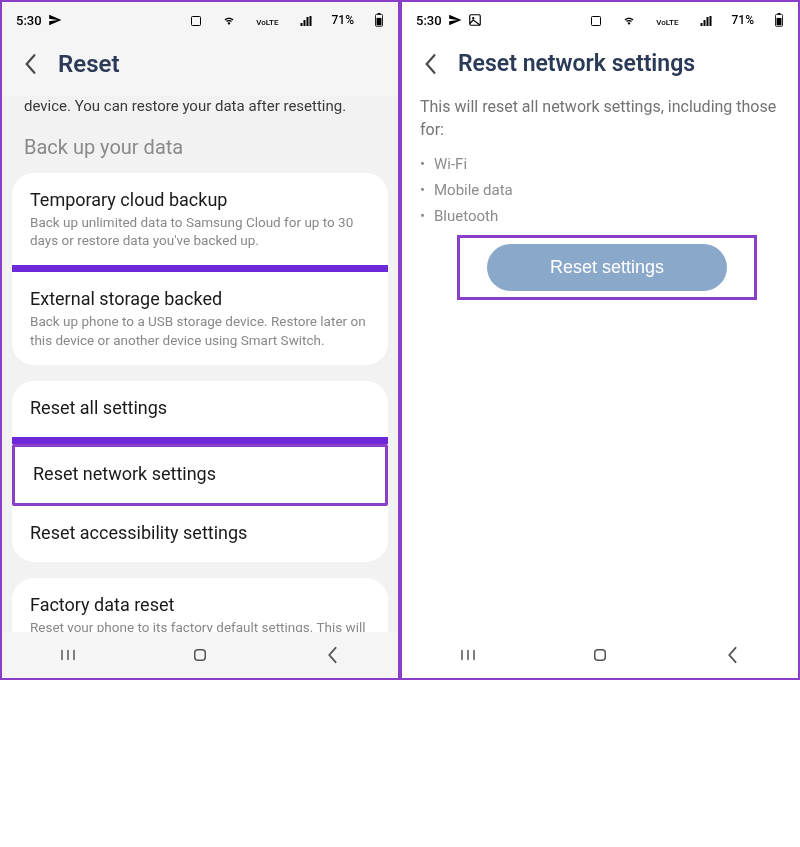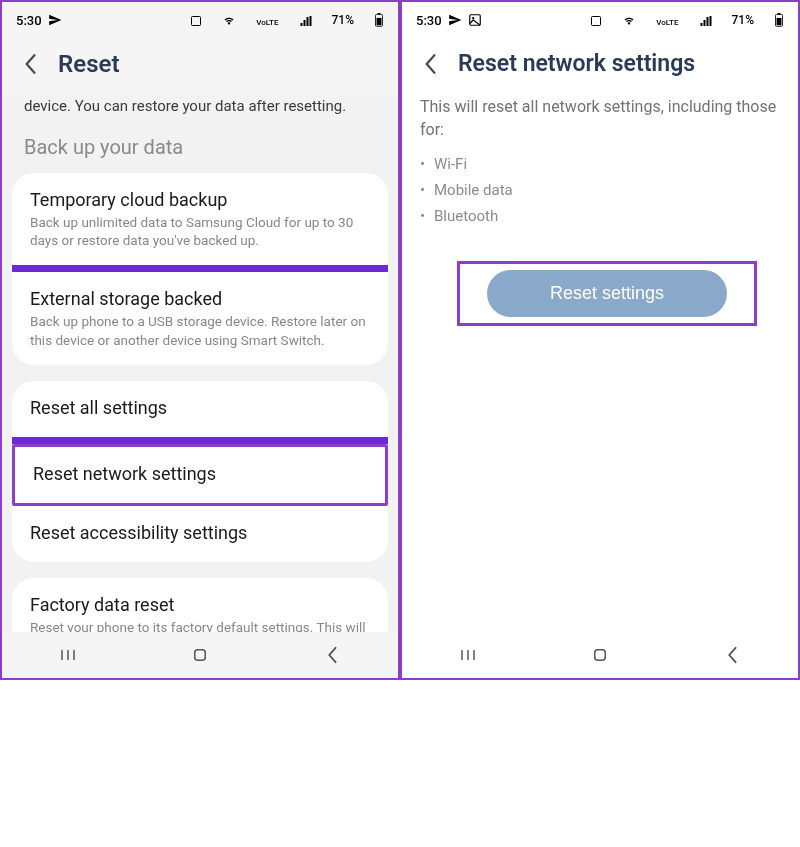--- a/index.html
+++ b/index.html
@@ -102,21 +102,21 @@
     position: relative;
   }
   .bullet-item::before {
     content: "•";
     position: absolute;
     left: 0;
     color: #8c8c8c;
   }
 
   .reset-btn-wrap {
-    margin: 32px 18px 0 55px;
+    margin: 6px 18px 0 55px;
     border: 3px solid #8b3fc9;
     padding: 6px 8px;
     display: inline-block;
     width: 300px;
     text-align: center;
   }
   .reset-btn {
     background: #8aa8c9;
     color: #fff;
     font-size: 18px;

